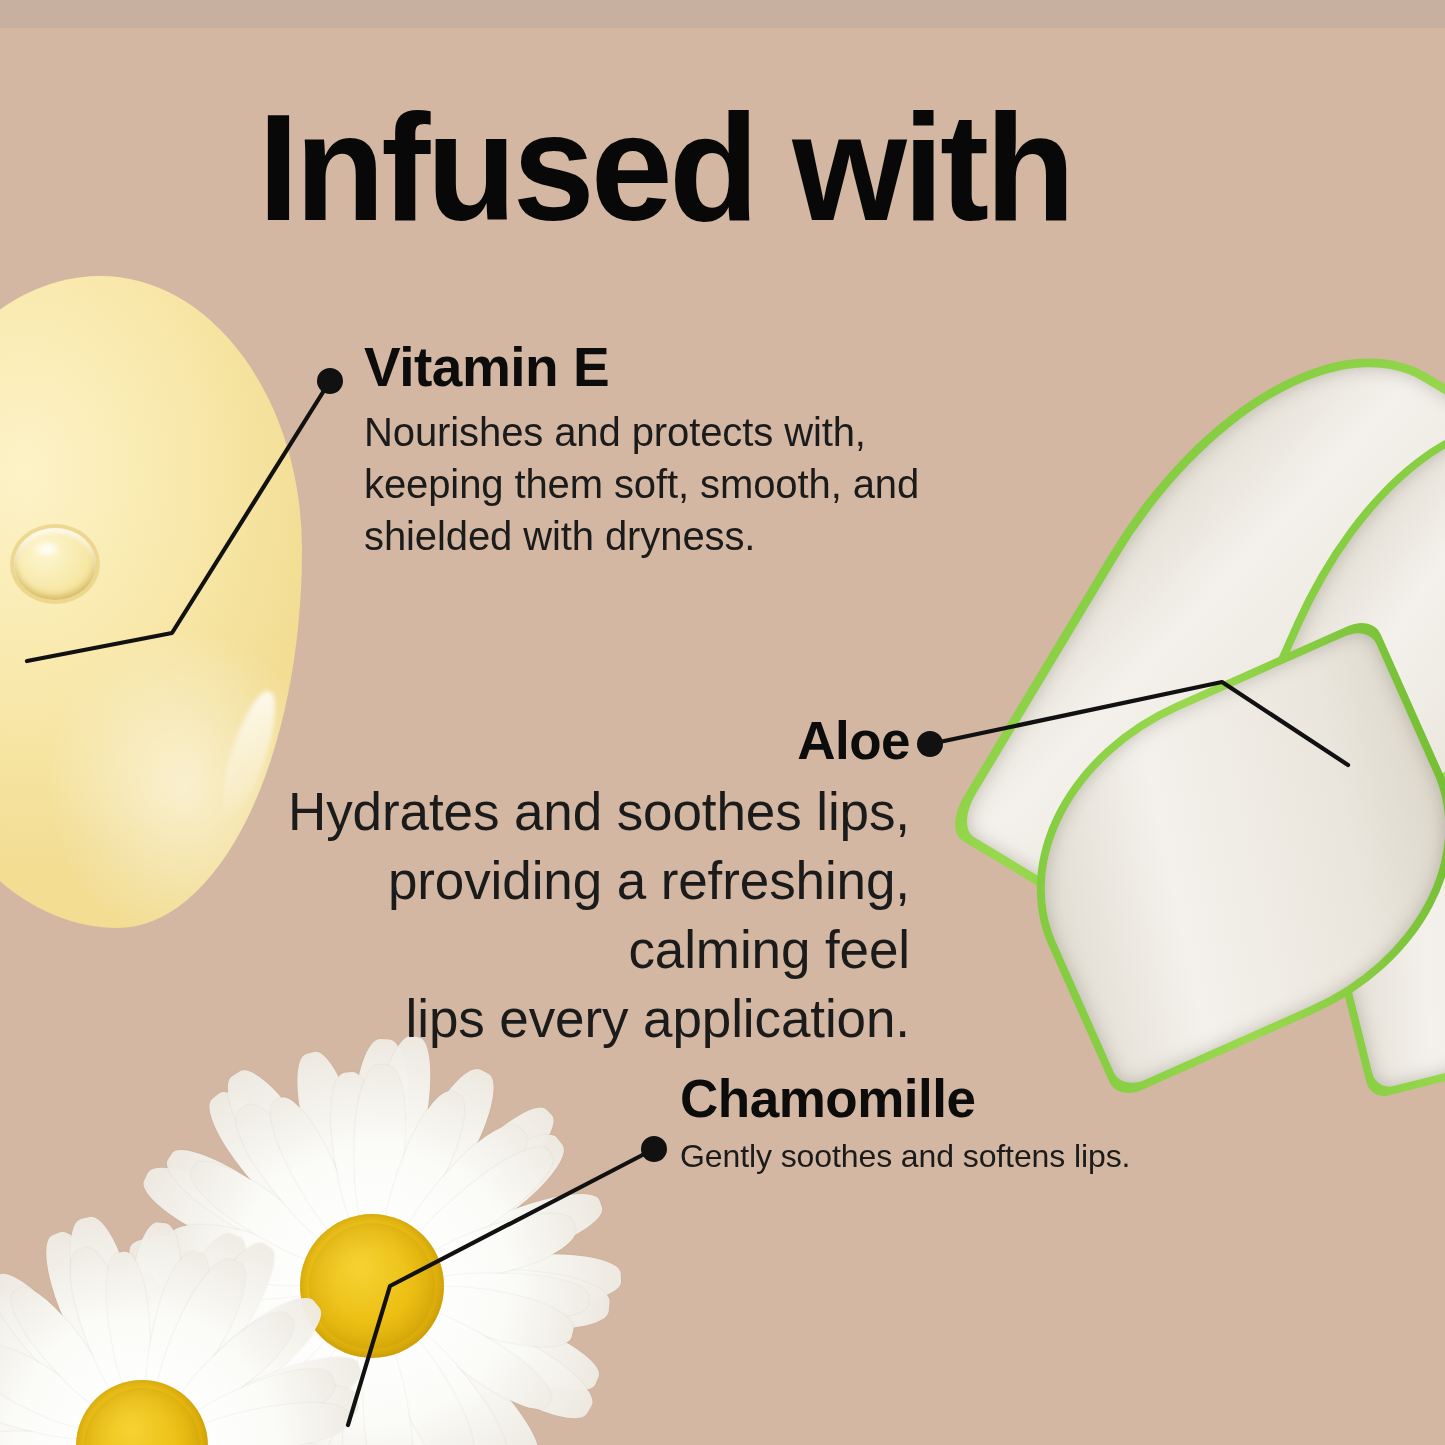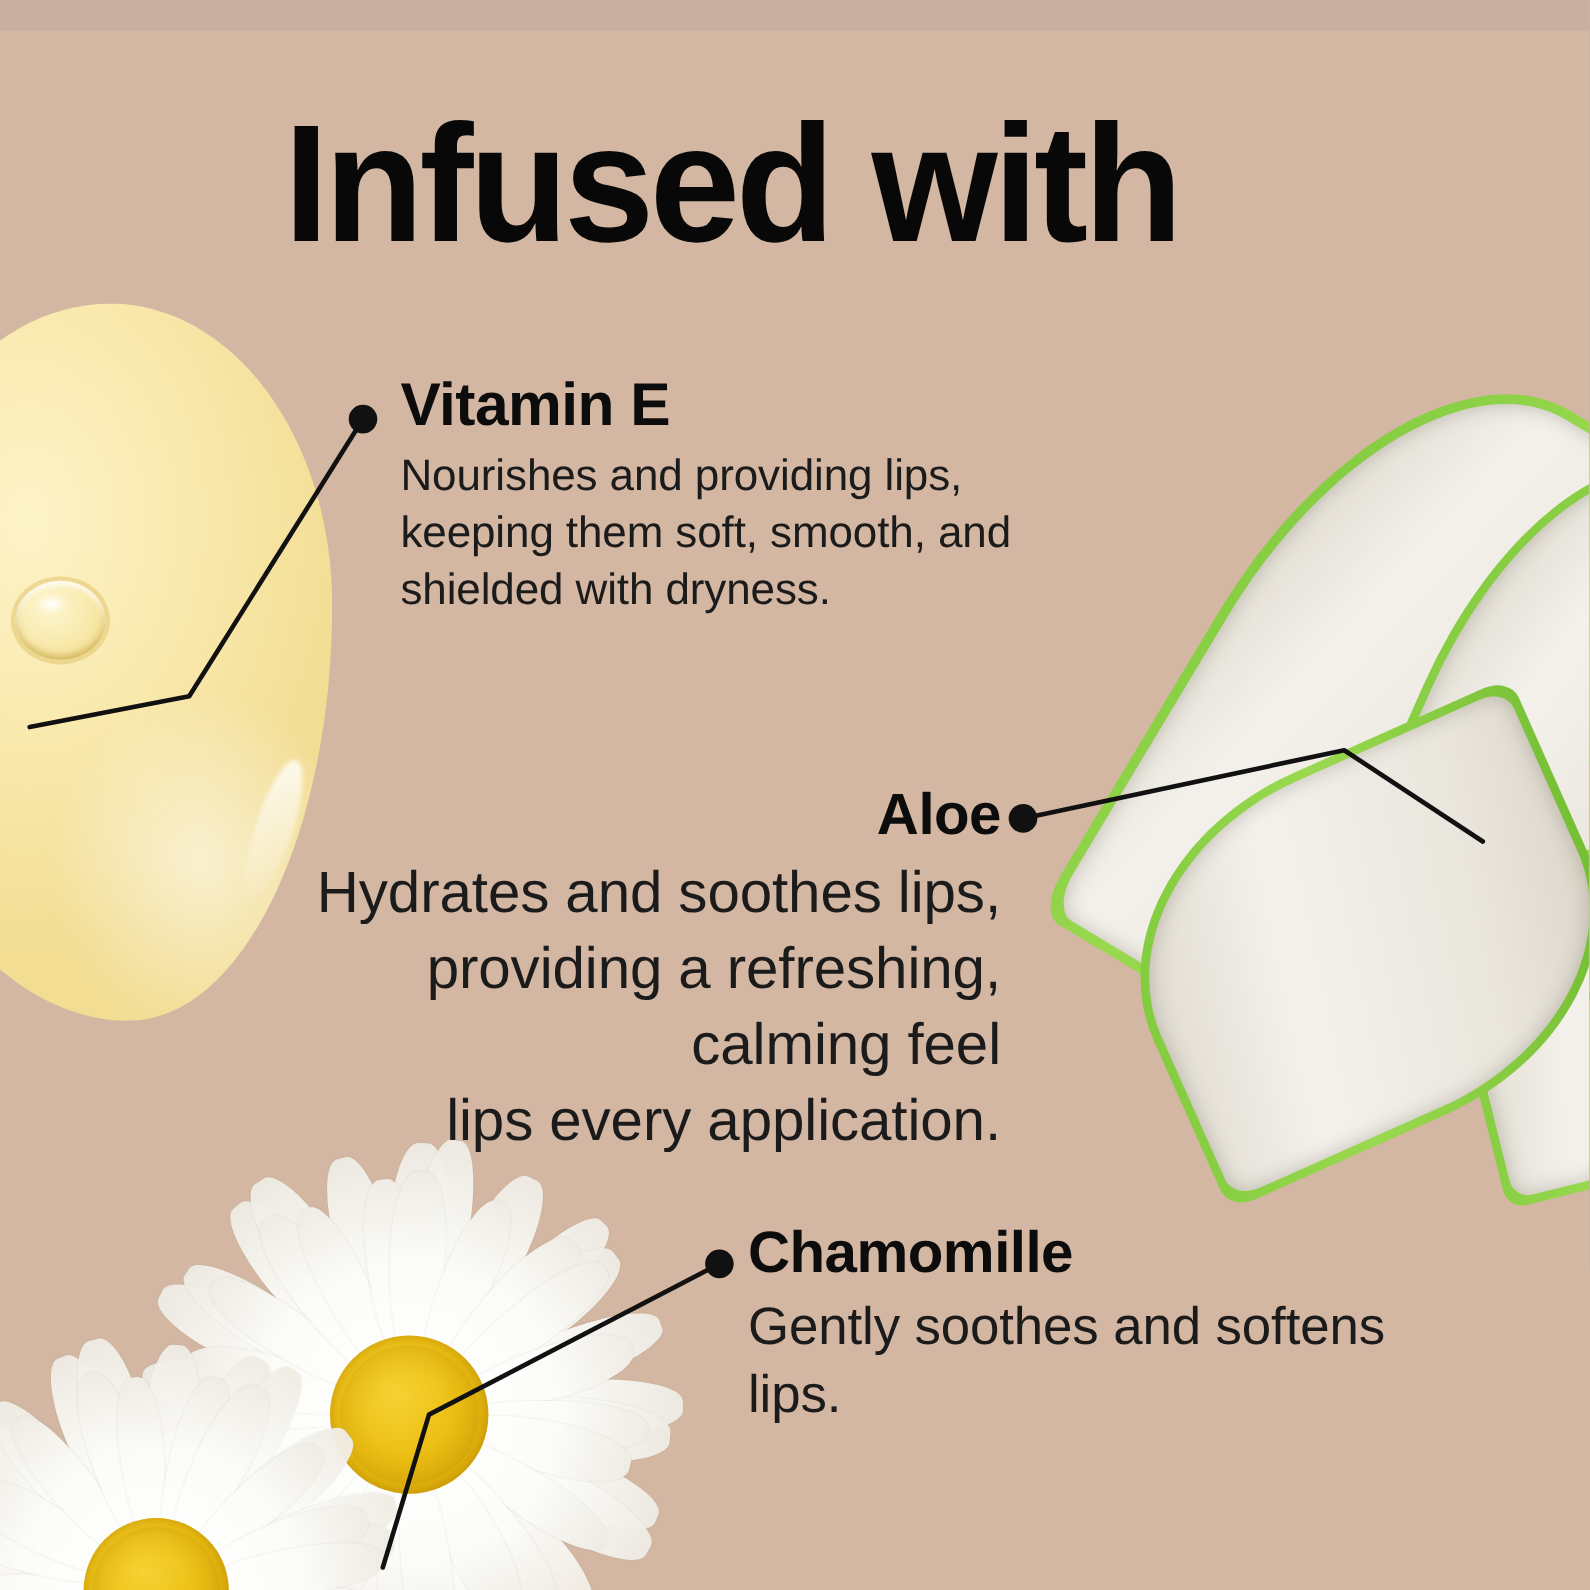--- a/index.html
+++ b/index.html
@@ -150,23 +150,23 @@
   }
 
   #callout-vitamin-e { left: 364px; top: 312px; width: 620px; text-align: left; }
   #callout-vitamin-e .c-title { font-size: 55px; margin-bottom: 11px; }
   #callout-vitamin-e .c-body { font-size: 40px; }
 
   #callout-aloe { left: 258px; top: 686px; width: 652px; text-align: right; }
   #callout-aloe .c-title { font-size: 53px; margin-bottom: 11px; }
   #callout-aloe .c-body { font-size: 53px; }
 
-  #callout-chamomille { left: 680px; top: 1084px; width: 620px; text-align: left; }
+  #callout-chamomille { left: 680px; top: 1044px; width: 620px; text-align: left; }
   #callout-chamomille .c-title { font-size: 53px; margin-bottom: 11px; }
-  #callout-chamomille .c-body { font-size: 48px; }
+  #callout-chamomille .c-body { font-size: 32px; }
 </style>
 </head>
 <body>
 
 <div id="stage">
 
   <div class="art" id="oil-blob"></div>
   <div class="art" id="oil-blob-sheen"></div>
   <div class="art" id="oil-bubble"></div>
   <div class="art" id="oil-bubble-hl"></div>
@@ -288,21 +288,21 @@
         <circle cx="930" cy="716" r="13"></circle>
         <circle cx="654" cy="1121" r="13"></circle>
       </g>
   </svg>
 
   <div id="page-title">Infused with</div>
 
   <div class="callout" id="callout-vitamin-e">
     <h2 class="c-title">Vitamin E</h2>
     <p class="c-body">
-      <span>Nourishes and providing lips,</span><br>
+      <span>Nourishes and protects with,</span><br>
       <span>keeping them soft, smooth, and</span><br>
       <span>shielded with dryness.</span>
     </p>
   </div>
 
   <div class="callout" id="callout-aloe">
     <h2 class="c-title">Aloe</h2>
     <p class="c-body">
       <span>Hydrates and soothes lips,</span><br>
       <span>providing a refreshing, calming feel</span><br>

